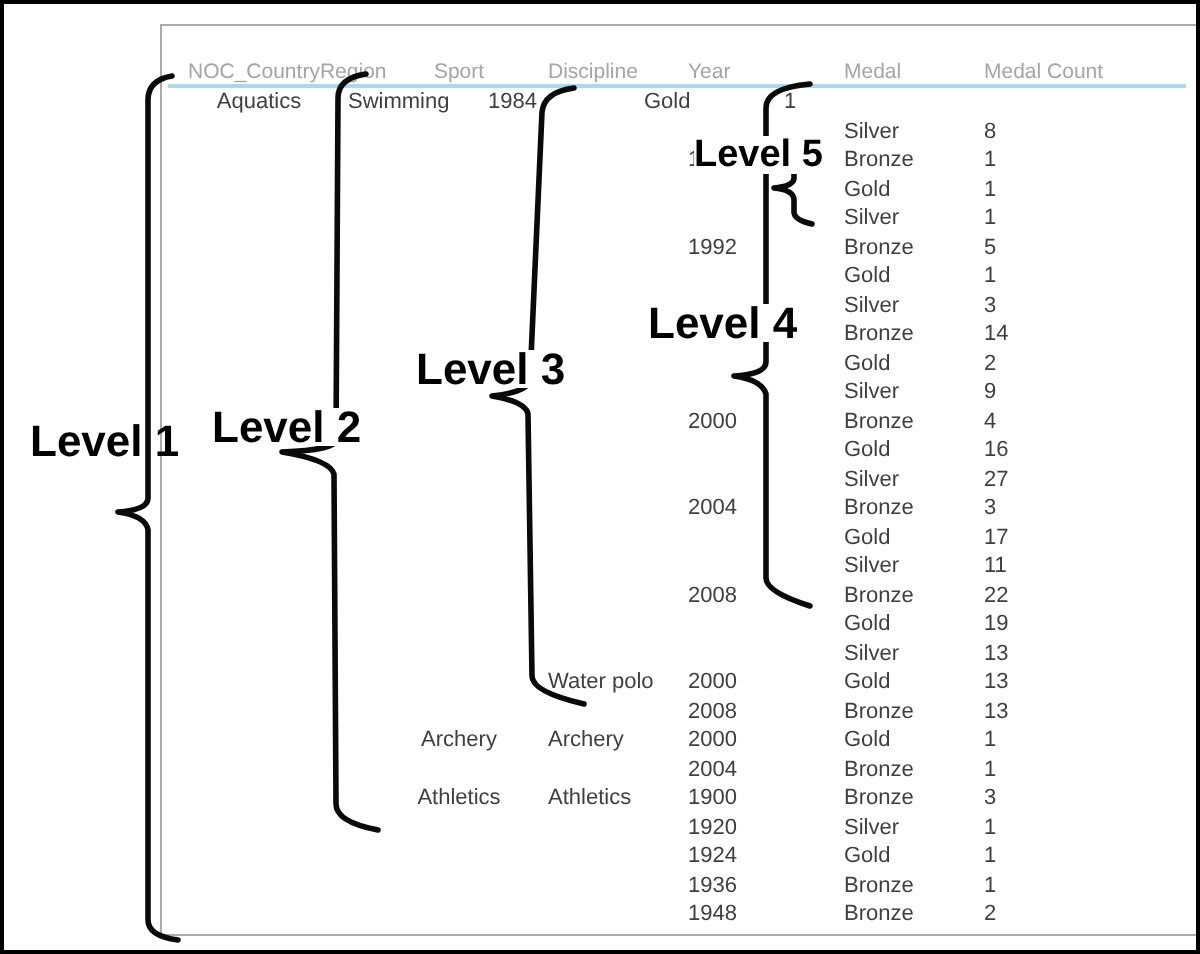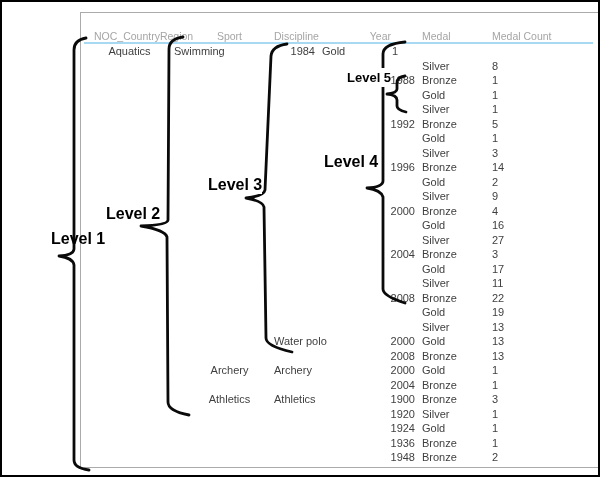--- a/index.html
+++ b/index.html
@@ -34,44 +34,44 @@
   }
   .row{
     display:flex;align-items:center;height:14.5px;
     font-size:11px;color:var(--cell-text,#3f3f3f);
     white-space:nowrap;
   }
   .c{box-sizing:border-box;overflow:visible;flex:0 0 auto;}
   .c-noc  {width:100px;padding-left:9px;}
   .c-sport{width:89px;text-align:center;}
   .c-disc {width:70px;}
-  .c-year {width:71px;text-align:right;}
+  .c-year {width:71px;text-align:left;}
   .c-medal{width:77px;padding-left:7px;}
   .c-count{width:70px;text-align:left;}
   .header-row .c-year {padding-right:24px;}
   .header-row .c-count{padding-right:6px;}
   
   .overlay{
     position:absolute;left:0;top:0;width:600px;height:477px;
     pointer-events:none;
   }
   .overlay path{
     fill:none;stroke:var(--brace,#0a0a0a);stroke-width:2.8;
     stroke-linecap:round;stroke-linejoin:round;
   }
   .lvl{
     position:absolute;
-    font-weight:bold;font-size:16px;color:#000;
+    font-weight:bold;font-size:22px;color:#000;
     background:#fff;line-height:19px;white-space:nowrap;
   }
-  .lvl1{left:13px;top:227px;background:transparent;margin-left:36px;}
+  .lvl1{left:13px;top:209px;background:transparent;}
   .lvl2{left:104px;top:202px;}
   .lvl3{left:206px;top:173px;}
   .lvl4{left:322px;top:150px;}
-  .lvl5{left:345px;top:66px;font-size:13px;}
+  .lvl5{left:345px;top:66px;font-size:19px;}
 </style>
 </head>
 <body>
 
 <div class="frame" style="--underline: #a7d9f2; --header-text: #a5a5a5; --cell-text: #3f3f3f; --brace: #0a0a0a; border-color: rgb(0, 0, 0);">
 
   <div class="panel" style="border-color: rgb(171, 171, 171);">
     <div class="header-row">
       <span class="c c-noc">NOC_CountryRegion</span>
       <span class="c c-sport">Sport</span>

